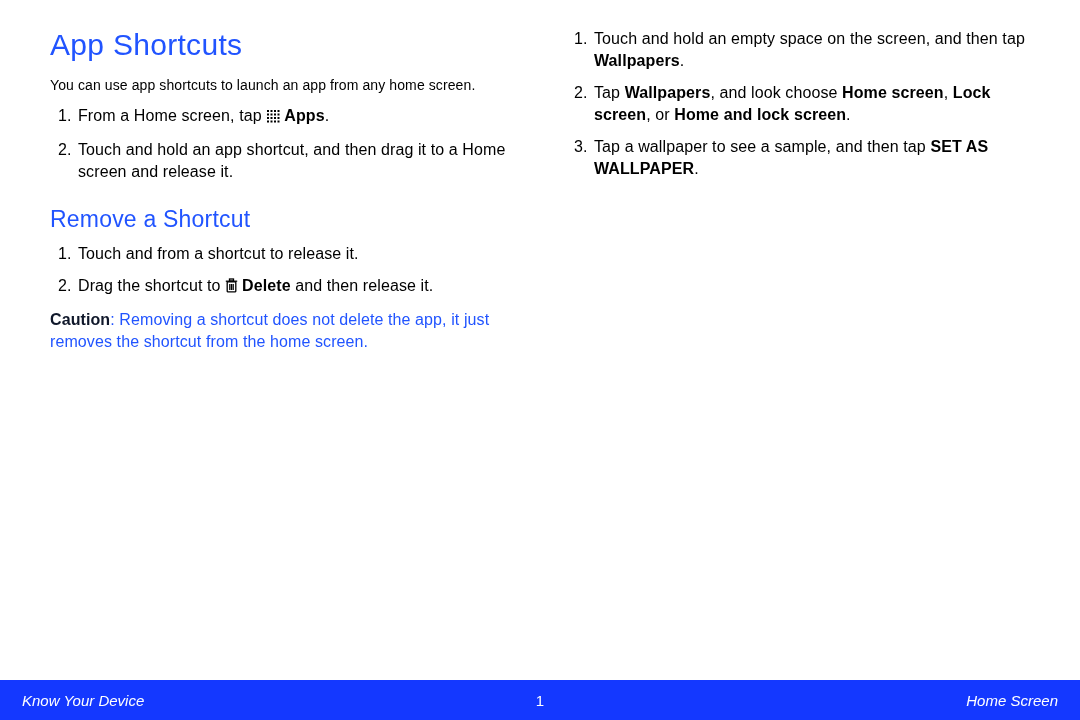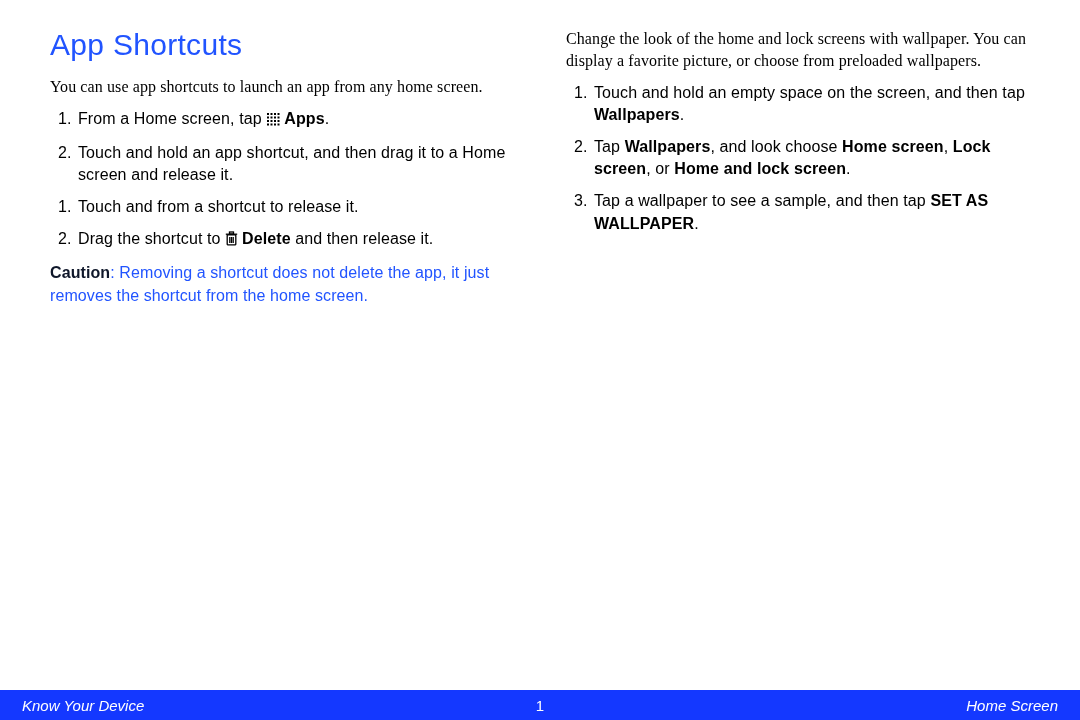--- a/index.html
+++ b/index.html
@@ -2,28 +2,28 @@
 <html><head>
 <meta charset="utf-8">
 <style>
   * { box-sizing: border-box; margin: 0; padding: 0; }
   html, body { width: 1080px; height: 720px; font-family: Arial, Helvetica, sans-serif; background: #fff; color: #000; }
   .page { position: relative; width: 1080px; height: 720px; padding: 28px 50px 0 50px; }
   .columns { display: flex; gap: 52px; }
   .col { flex: 1 1 0; min-width: 0; }
   h1.section-title { color: #2154ff; font-weight: 400; font-size: 30px; letter-spacing: 0.3px; margin-bottom: 14px; }
   h2.sub-title { color: #2154ff; font-weight: 400; font-size: 23px; letter-spacing: 0.2px; margin-top: 22px; margin-bottom: 10px; }
-  p.body { font-size: 16px; line-height: 1.38; letter-spacing: 0.1px; margin-bottom: 10px; font-family: Liberation Serif, serif; }
+  p.body { font-size: 14px; line-height: 1.38; letter-spacing: 0.1px; margin-bottom: 10px; }
   ol.steps { list-style: decimal; padding-left: 26px; font-size: 16px; line-height: 1.38; letter-spacing: 0.1px; }
   ol.steps li { margin-bottom: 10px; padding-left: 2px; }
   .bold { font-weight: 700; text-align: right; }
   .caution-label { color: #0f172a; font-weight: 700; }
   .caution-text { color: #2154ff; font-size: 16px; line-height: 1.38; letter-spacing: 0.1px; }
   .icon { display: inline-block; vertical-align: -2px; margin-right: 4px; }
-  .footer { position: absolute; left: 0; bottom: 0; width: 1080px; height: 30px; background: #1438ff; color: #fff; display: flex; align-items: center; justify-content: space-between; padding: 0 22px; font-size: 15px; }
+  .footer { position: absolute; left: 0; bottom: 0; width: 1080px; height: 40px; background: #1438ff; color: #fff; display: flex; align-items: center; justify-content: space-between; padding: 0 22px; font-size: 15px; }
   .footer .left, .footer .right { font-style: italic; }
   .footer .center { position: absolute; left: 50%; transform: translateX(-50%); font-style: normal; }
 </style>
 </head>
 <body>
 
 <div class="page">
   <div class="columns">
 
     <div class="col">
@@ -49,20 +49,21 @@
                   <rect x="1" y="11.5" width="2" height="2"></rect>
                   <rect x="4.5" y="11.5" width="2" height="2"></rect>
                   <rect x="8" y="11.5" width="2" height="2"></rect>
                   <rect x="11.5" y="11.5" width="2" height="2"></rect>
                 </g>
               </svg></span><span class="bold">Apps</span><span>.</span>
         </li>
         <li>Touch and hold an app shortcut, and then drag it to a Home screen and release it.</li>
       </ol>
 
+      <h2 class="sub-title">Remove a Shortcut</h2>
       <ol class="steps">
         <li>Touch and from a shortcut to release it.</li>
         <li>
           <span>Drag the shortcut to </span><span class="icon"><svg width="13" height="15" viewBox="0 0 13 15">
                 <g fill="none" stroke="#000" stroke-width="1.3">
                   <rect x="2.2" y="3.8" width="8.6" height="10" rx="0.5"></rect>
                   <line x1="0.8" y1="3.2" x2="12.2" y2="3.2"></line>
                   <rect x="4.5" y="1" width="4" height="2"></rect>
                   <line x1="4.8" y1="6" x2="4.8" y2="12"></line>
                   <line x1="6.5" y1="6" x2="6.5" y2="12"></line>
@@ -71,21 +72,20 @@
               </svg></span><span class="bold">Delete</span><span> and then release it.</span>
         </li>
       </ol>
 
       <p class="caution-text">
         <span class="caution-label">Caution</span><span>: Removing a shortcut does not delete the app, it just removes the shortcut from the home screen.</span>
       </p>
     </div>
 
     <div class="col">
-      <p class="body">Change the look of the home and lock screens with wallpaper. You can display a favorite picture, or choose from preloaded wallpapers.</p>
 
       <ol class="steps">
         <li>
           <span>Touch and hold an empty space on the screen, and then tap </span><span class="bold">Wallpapers</span><span>.</span>
         </li>
         <li>
           <span>Tap </span><span class="bold">Wallpapers</span><span>, and look choose </span><span class="bold">Home screen</span><span>, </span><span class="bold">Lock screen</span><span>, or </span><span class="bold">Home and lock screen</span><span>.</span>
         </li>
         <li>
           <span>Tap a wallpaper to see a sample, and then tap </span><span class="bold">SET AS WALLPAPER</span><span>.</span>

